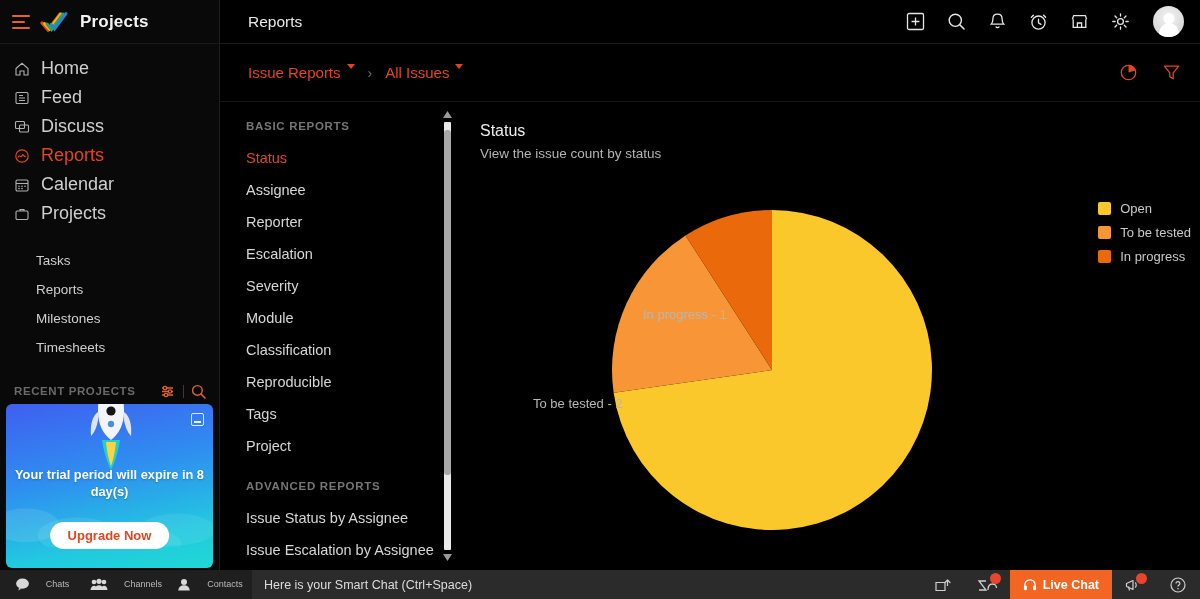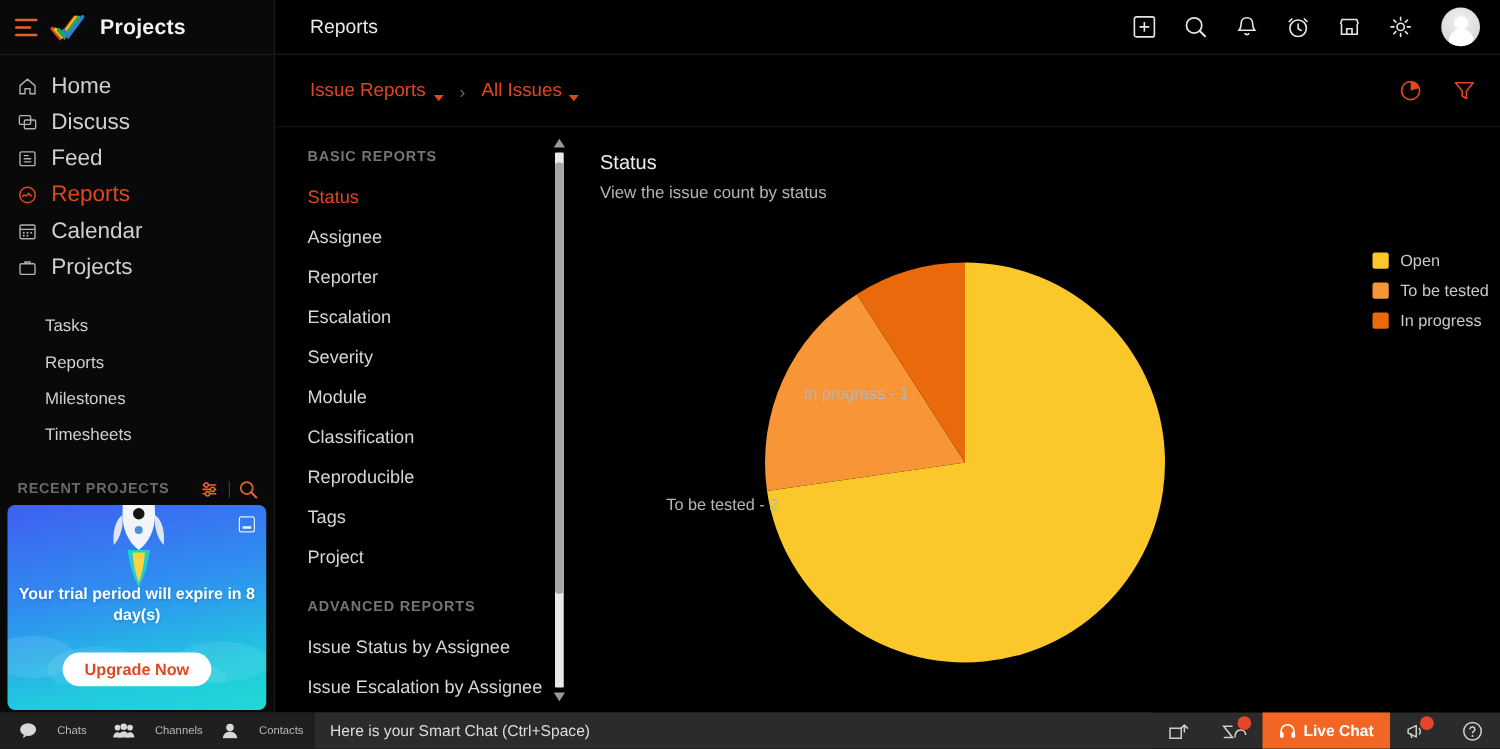--- a/index.html
+++ b/index.html
@@ -109,21 +109,21 @@
   }
 
   
   .crumbbar {
     position: absolute; left: 220px; top: 44px; right: 0; height: 58px;
     display: flex; align-items: center; padding: 0 18px 0 28px;
     border-bottom: 1px solid #141414;
   }
   .crumb {
     color: #e2461f; font-size: 15px; cursor: pointer;
-    display: inline-flex; align-items: flex-end; gap: 6px;
+    display: inline-flex; align-items: flex-start; gap: 6px;
   }
   .caret {
     width: 0; height: 0; border-left: 4.5px solid transparent;
     border-right: 4.5px solid transparent; border-top: 5.5px solid #e2461f;
   }
   .crumb-sep { color: #6b6b6b; font-size: 14px; margin: 0 13px; }
   .crumbbar-spacer { flex: 1 1 auto; }
   .crumb-tools { display: flex; align-items: center; gap: 22px; }
   .crumb-ico { width: 21px; height: 21px; cursor: pointer; display: block; }
 
@@ -229,31 +229,31 @@
 
     <div class="sb-nav">
       <div class="sb-item">
         <svg class="ico" viewBox="0 0 16 16">
             <path d="M2 7.5 L8 2.3 L14 7.5 V14 H10 V10 H6 V14 H2 Z" fill="none" stroke="#cfcfcf" stroke-width="1.1"></path>
           </svg>
         <span>Home</span>
       </div>
       <div class="sb-item">
         <svg class="ico" viewBox="0 0 16 16">
+            <rect x="2" y="2.5" width="12" height="11" rx="1.2" fill="none" stroke="#cfcfcf" stroke-width="1.1"></rect>
+            <path d="M5 5.5h4M5 8h6M5 10.5h6" stroke="#cfcfcf" stroke-width="1.1"></path>
+          </svg>
+        <span>Feed</span>
+      </div>
+      <div class="sb-item">
+        <svg class="ico" viewBox="0 0 16 16">
             <rect x="1.5" y="2.5" width="9" height="7" rx="1" fill="none" stroke="#cfcfcf" stroke-width="1.1"></rect>
             <rect x="5.5" y="6" width="9" height="7" rx="1" fill="none" stroke="#cfcfcf" stroke-width="1.1"></rect>
           </svg>
         <span>Discuss</span>
-      </div>
-      <div class="sb-item">
-        <svg class="ico" viewBox="0 0 16 16">
-            <rect x="2" y="2.5" width="12" height="11" rx="1.2" fill="none" stroke="#cfcfcf" stroke-width="1.1"></rect>
-            <path d="M5 5.5h4M5 8h6M5 10.5h6" stroke="#cfcfcf" stroke-width="1.1"></path>
-          </svg>
-        <span>Feed</span>
       </div>
       <div class="sb-item active">
         <svg class="ico" viewBox="0 0 16 16">
             <circle cx="8" cy="8" r="6.2" fill="none" stroke="#e2461f" stroke-width="1.2"></circle>
             <path d="M4 9.5c1.6-4 2.8 1.5 4.3-2.2 1-2.4 2 2.8 3.4 1" fill="none" stroke="#e2461f" stroke-width="1.2"></path>
           </svg>
         <span>Reports</span>
       </div>
       <div class="sb-item">
         <svg class="ico" viewBox="0 0 16 16">

